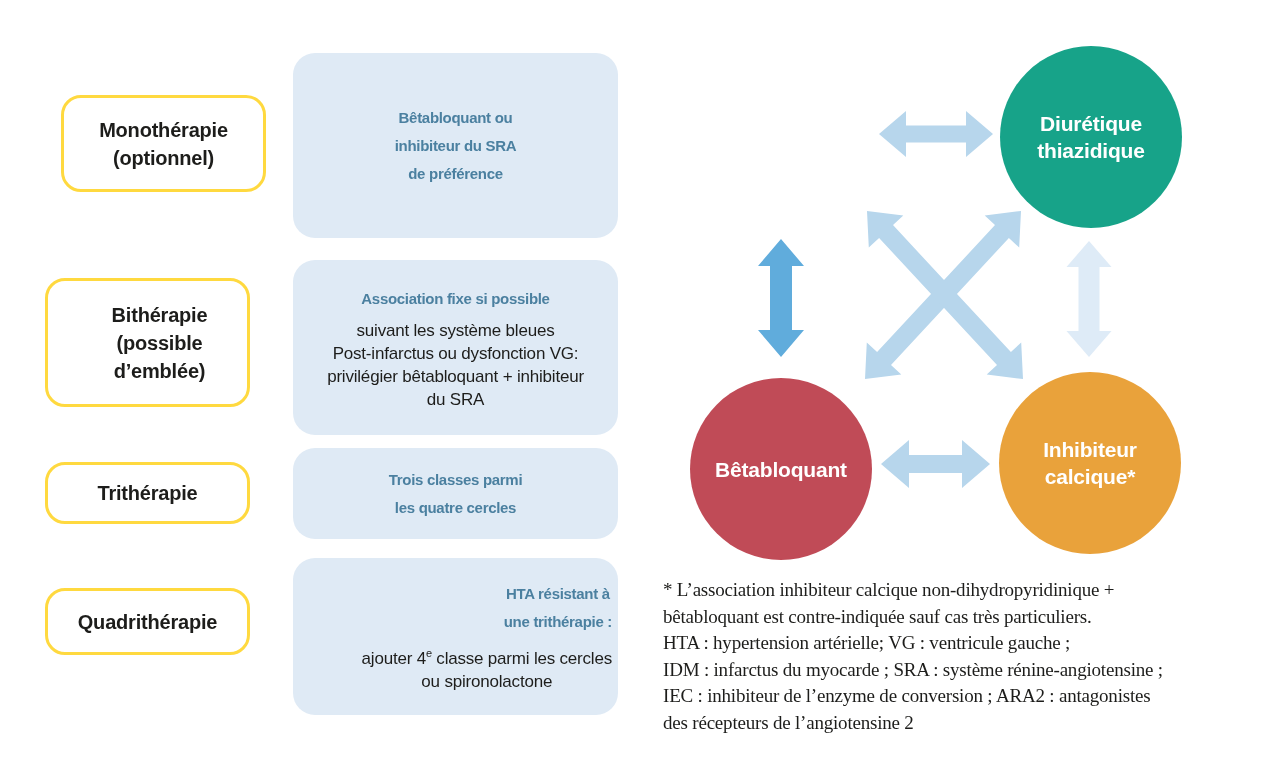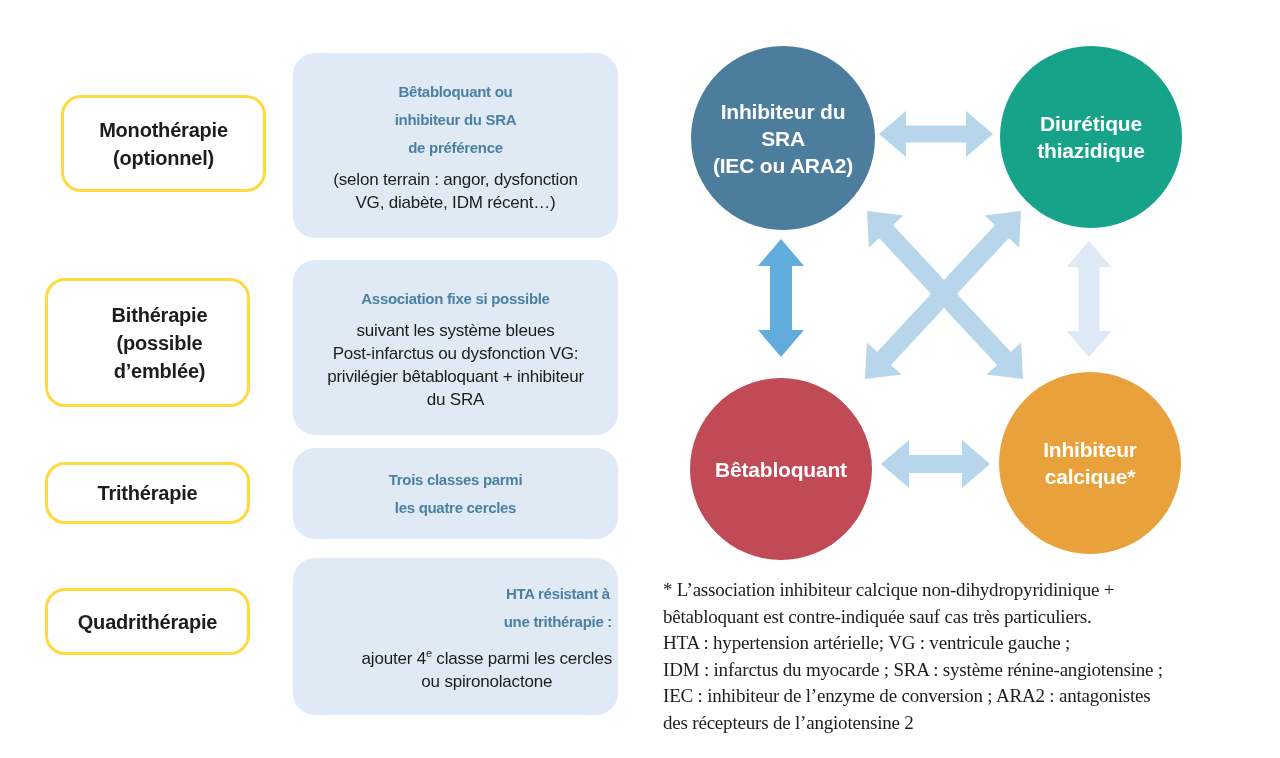--- a/index.html
+++ b/index.html
@@ -65,22 +65,20 @@
   <div class="step step2">Bithérapie
 (possible
 d’emblée)</div>
   <div class="step step3">Trithérapie</div>
   <div class="step step4">Quadrithérapie</div>
 
   <div class="panel panel1">
     <div class="panel-title">Bêtabloquant ou
 inhibiteur du SRA
 de préférence</div>
-    <div class="panel-body">(selon terrain : angor, dysfonction
-VG, diabète, IDM récent…)</div>
   </div>
   <div class="panel panel2">
     <div class="panel-title">Association fixe si possible</div>
     <div class="panel-body">suivant les système bleues
 Post-infarctus ou dysfonction VG:
 privilégier bêtabloquant + inhibiteur
 du SRA</div>
   </div>
   <div class="panel panel3">
     <div class="panel-title">Trois classes parmi
@@ -95,23 +93,20 @@
 
   <svg id="arrow-layer" class="arrow-layer" viewBox="0 0 1280 758">
       <polygon points="879,134 906,157 906,142.5 966,142.5 966,157 993,134 966,111 966,125.5 906,125.5 906,111" fill="#b7d6ec"></polygon>
       <polygon points="881,464 909,488 909,473 962,473 962,488 990,464 962,440 962,455 909,455 909,440" fill="#b7d6ec"></polygon>
       <polygon points="781,239 758,266 770,266 770,330 758,330 781,357 804,330 792,330 792,266 804,266" fill="#60acdc"></polygon>
       <polygon points="1089,241 1066.5,267 1078.5,267 1078.5,331 1066.5,331 1089,357 1111.5,331 1099.5,331 1099.5,267 1111.5,267" fill="#deebf7"></polygon>
       <polygon points="865,379 901.3,374.5 891,364.9 1008.9,238 1019.2,247.5 1021,211 984.7,215.5 995,225.1 877.1,352 866.8,342.5" fill="#b7d6ec"></polygon>
       <polygon points="867,211 868.8,247.5 879.1,238 997,364.9 986.7,374.5 1023,379 1021.2,342.5 1010.9,352 893,225.1 903.3,215.5" fill="#b7d6ec"></polygon>
     </svg>
 
-  <div class="circle circle-sra" style="background: rgb(76, 125, 157);">Inhibiteur du
-SRA
-(IEC ou ARA2)</div>
   <div class="circle circle-diuretique" style="background: rgb(23, 163, 137);">Diurétique
 thiazidique</div>
   <div class="circle circle-betabloquant" style="background: rgb(192, 75, 87);">Bêtabloquant</div>
   <div class="circle circle-calcique" style="background: rgb(233, 162, 59);">Inhibiteur
 calcique*</div>
 
   <div class="footnote">* L’association inhibiteur calcique non-dihydropyridinique +
 bêtabloquant est contre-indiquée sauf cas très particuliers.
 HTA : hypertension artérielle; VG : ventricule gauche ;
 IDM : infarctus du myocarde ; SRA : système rénine-angiotensine ;

